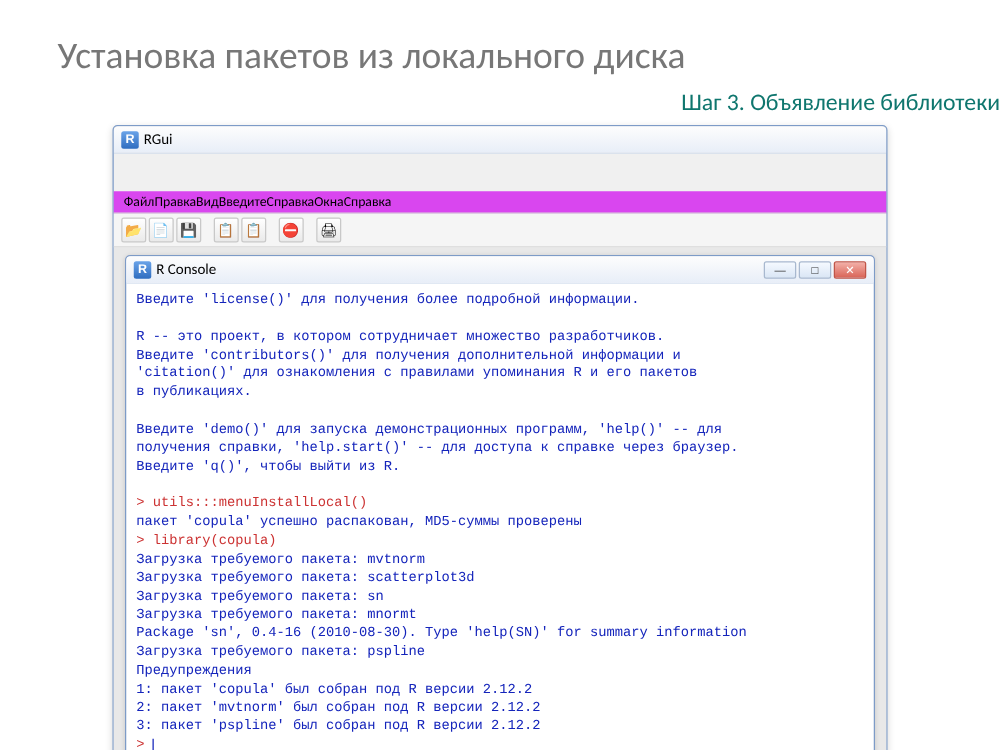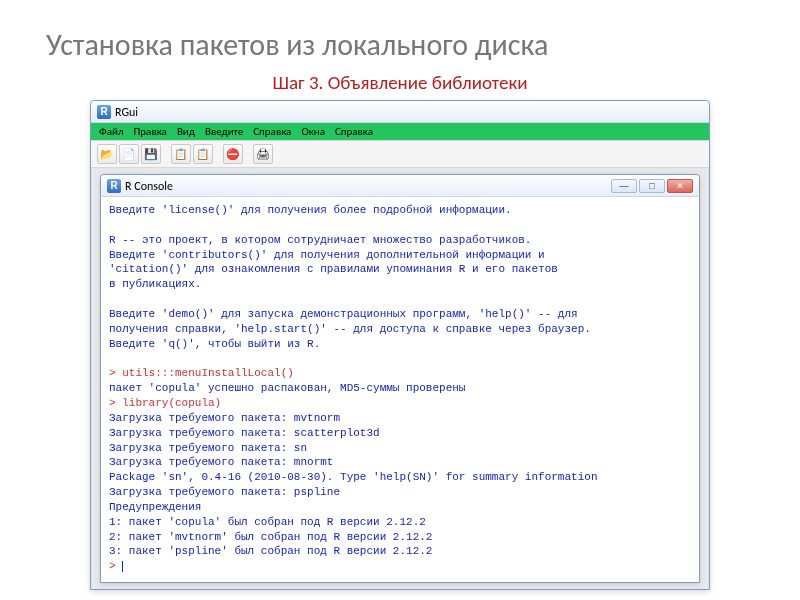--- a/index.html
+++ b/index.html
@@ -11,23 +11,23 @@
     font-family: Calibri, Arial, sans-serif;
     overflow: hidden;
   }
   .slide-title {
     color: #777;
     font-size: 30px;
     font-weight: 400;
     margin: 26px 0 8px 46px;
   }
   .subtitle {
-    text-align: center;
+    text-align: right;
     font-size: 19px;
-    color: #b91c1c;
+    color: #0f766e;
     margin: 0 0 6px 0;
     font-weight: 400;
   }
   .app-window {
     position: relative;
     margin: 0 auto;
     width: 620px;
     border: 1px solid #7d9bc7;
     background: #f0f0f0;
     border-radius: 4px 4px 0 0;
@@ -48,26 +48,26 @@
     width: 14px; height: 14px;
     margin-right: 4px;
     background: linear-gradient(#6aa3e8,#2f6dc0);
     border-radius: 2px;
     color: #fff;
     font: bold 10px/14px Arial;
     text-align: center;
   }
   .menu-bar {
     display: flex;
-    gap: 10px;
-    background: #22c55e;
+    background: #d946ef;
     border-bottom: 1px solid #d8d8d8;
     padding: 2px 8px;
     font-size: 11px;
     color: #000;
+    margin-top: 30px;
   }
   .menu-item { cursor: default; }
   .toolbar {
     display: flex;
     gap: 2px;
     padding: 3px 6px;
     background: #f5f5f5;
     border-bottom: 1px solid #d8d8d8;
   }
   .tb-btn {

